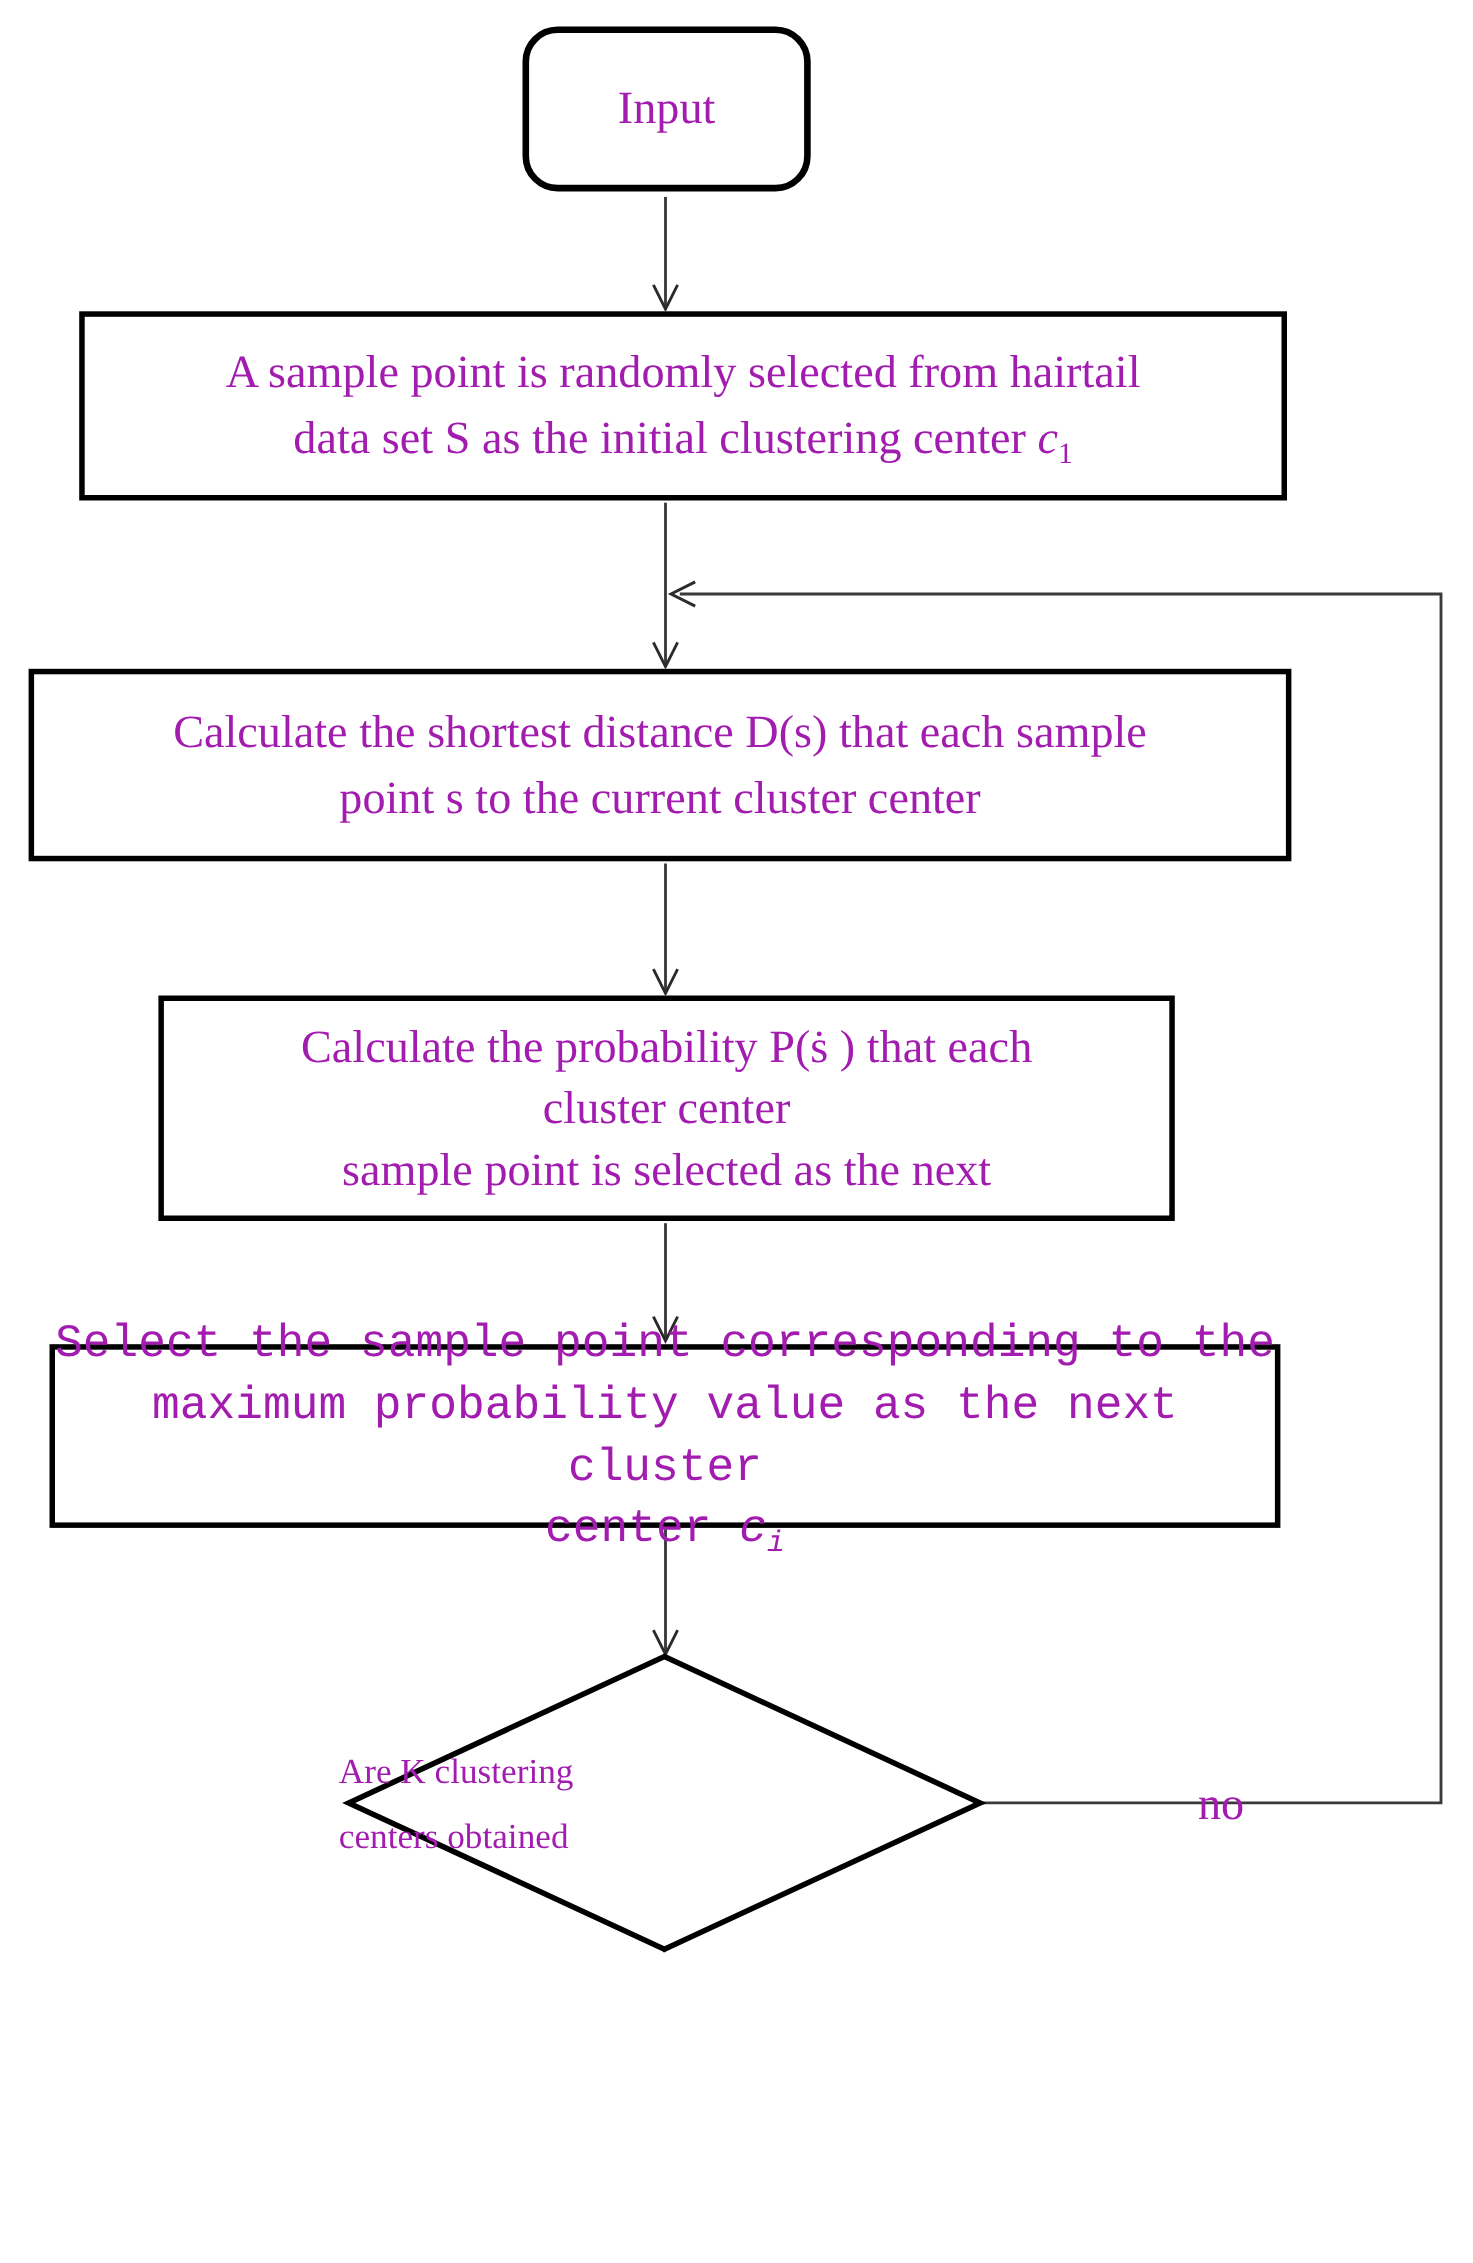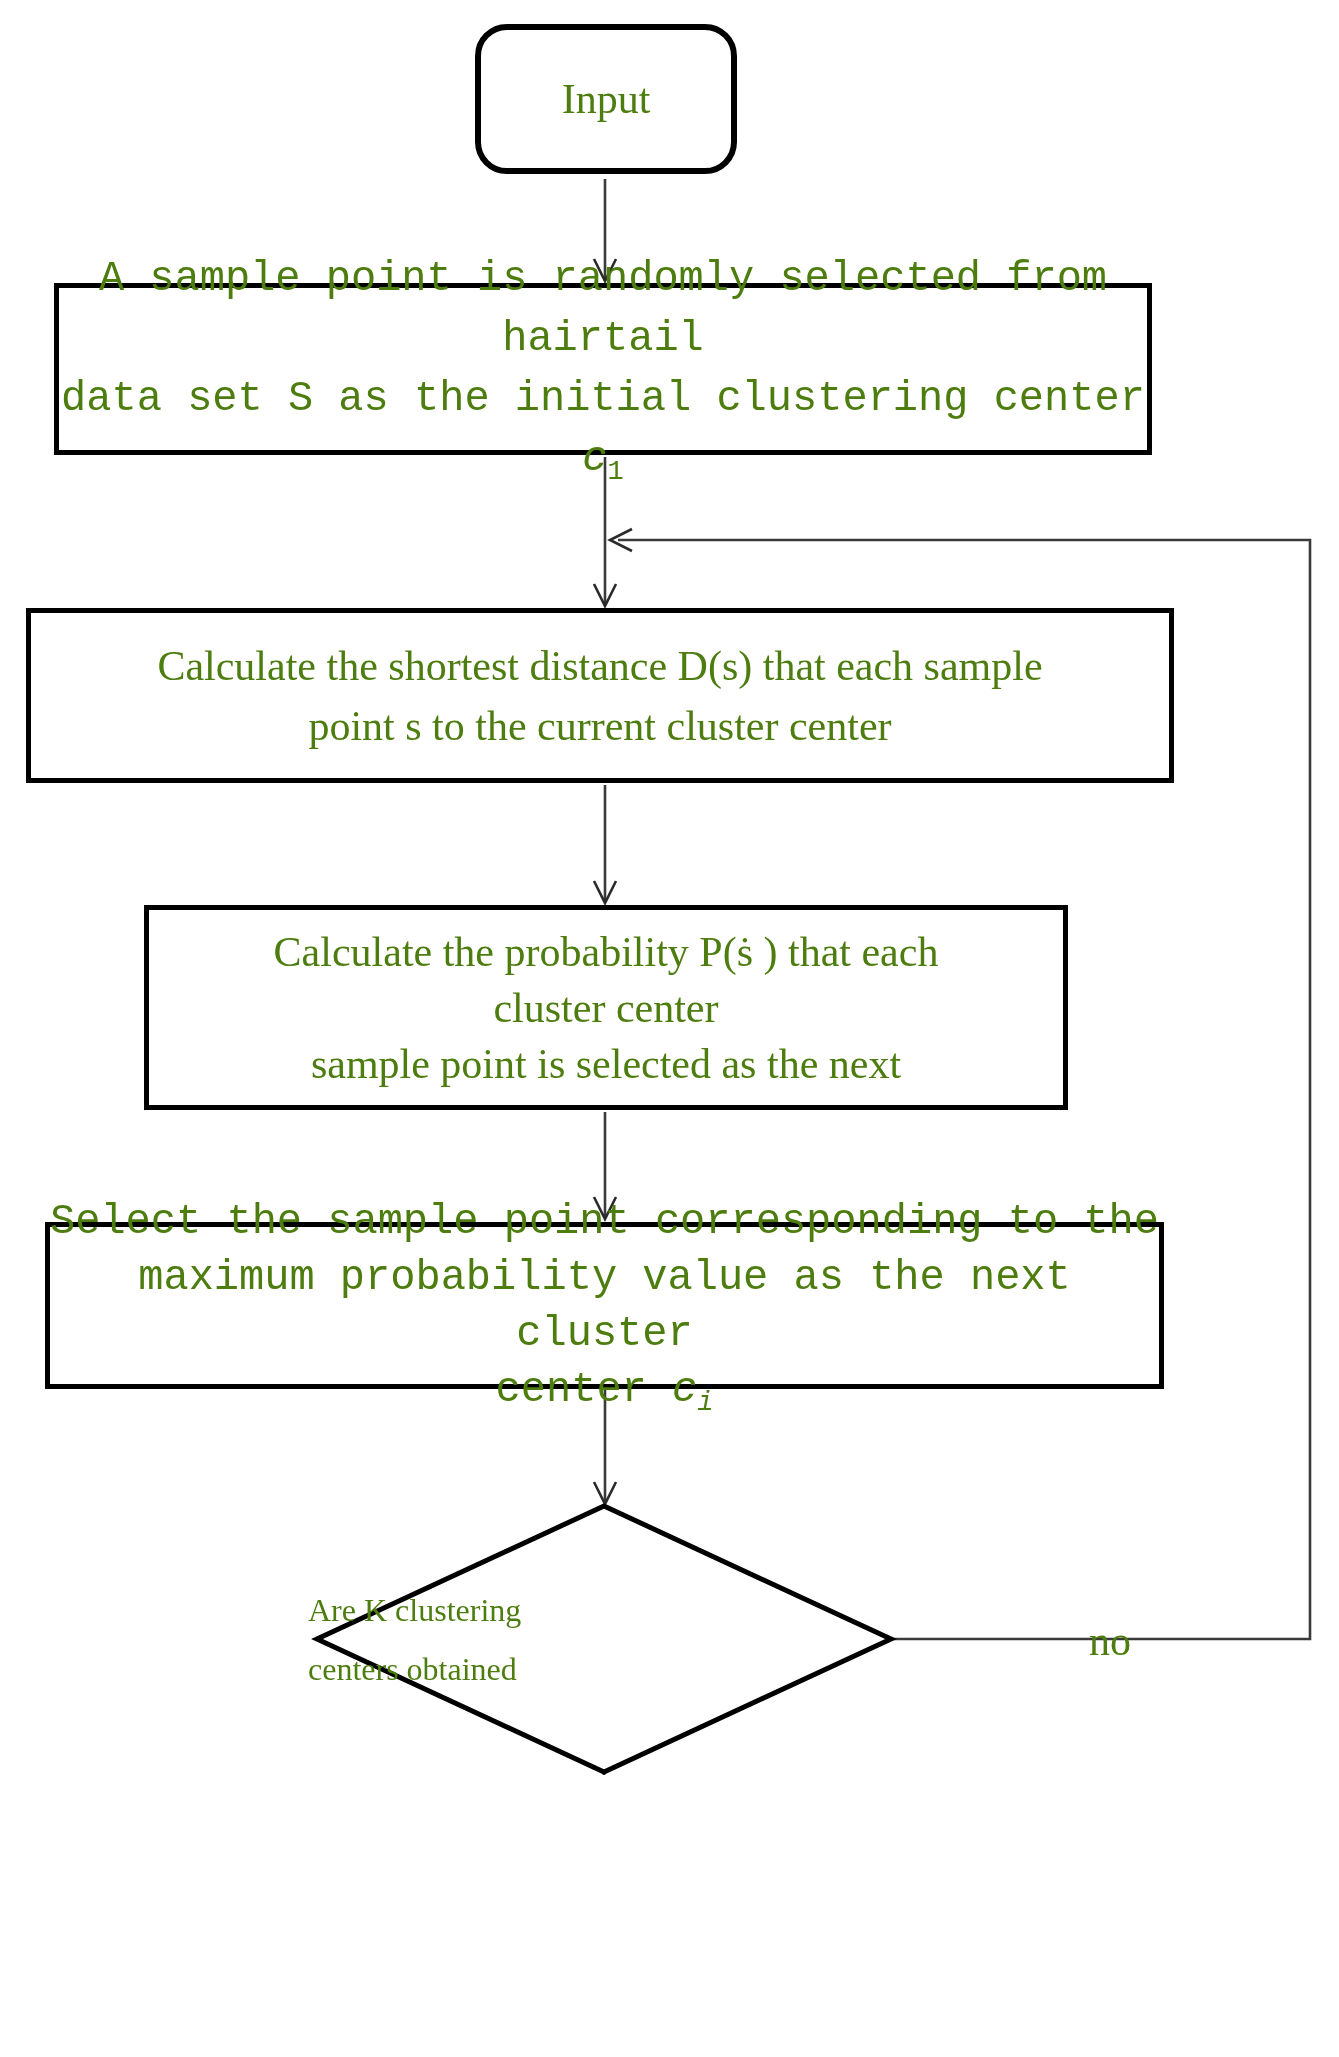--- a/index.html
+++ b/index.html
@@ -6,21 +6,21 @@
     margin: 0;
     padding: 0;
     background: #ffffff;
   }
   #canvas {
     position: relative;
     width: 1339px;
     height: 1775px;
     background: #ffffff;
     font-family: "Liberation Serif", "DejaVu Serif", serif;
-    color: #4d7c0f;
+    color: #a21caf;
     overflow: hidden;
   }
   #wires {
     position: absolute;
     left: 0; top: 0;
     width: 1339px;
     height: 2057px;
   }
   .node {
     position: absolute;
@@ -92,21 +92,21 @@
     <path d="M604,1772 L604,1876" stroke="#3a3a3a" stroke-width="2.6" fill="none"></path>
     <polyline points="593,1856 604,1878 615,1856" stroke="#2a2a2a" stroke-width="2.6" fill="none"></polyline>
 
     <polygon points="604,1506 891,1639 604,1772 317,1639" fill="#ffffff" stroke="#000000" stroke-width="5"></polygon>
   </svg>
 
   <div class="node terminator" style="left:475px; top:24px; width:262px; height:150px;">
     <div>Input</div>
   </div>
 
-  <div class="node" style="left:54px; top:283px; width:1098px; height:172px;font-family:Liberation Mono, monospace;">
+  <div class="node" style="left:72px; top:283px; width:1098px; height:172px;">
     <div>A sample point is randomly selected from hairtail</div>
     <div><span>data set S as the initial clustering center </span><span class="var">c</span><sub>1</sub></div>
   </div>
 
   <div class="node" style="left:26px; top:608px; width:1148px; height:175px;">
     <div>Calculate the shortest distance D(s) that each sample</div>
     <div>point s to the current cluster center</div>
   </div>
 
   <div class="node tight" style="left:144px; top:905px; width:924px; height:205px;">

